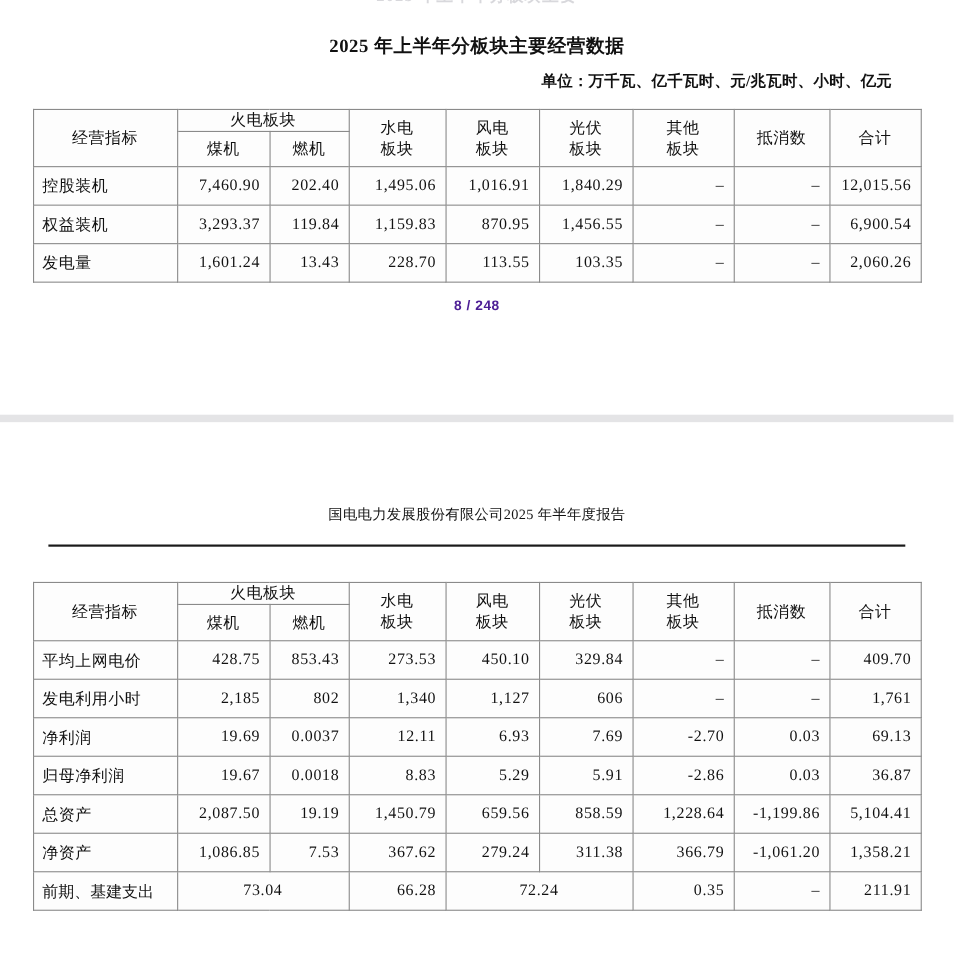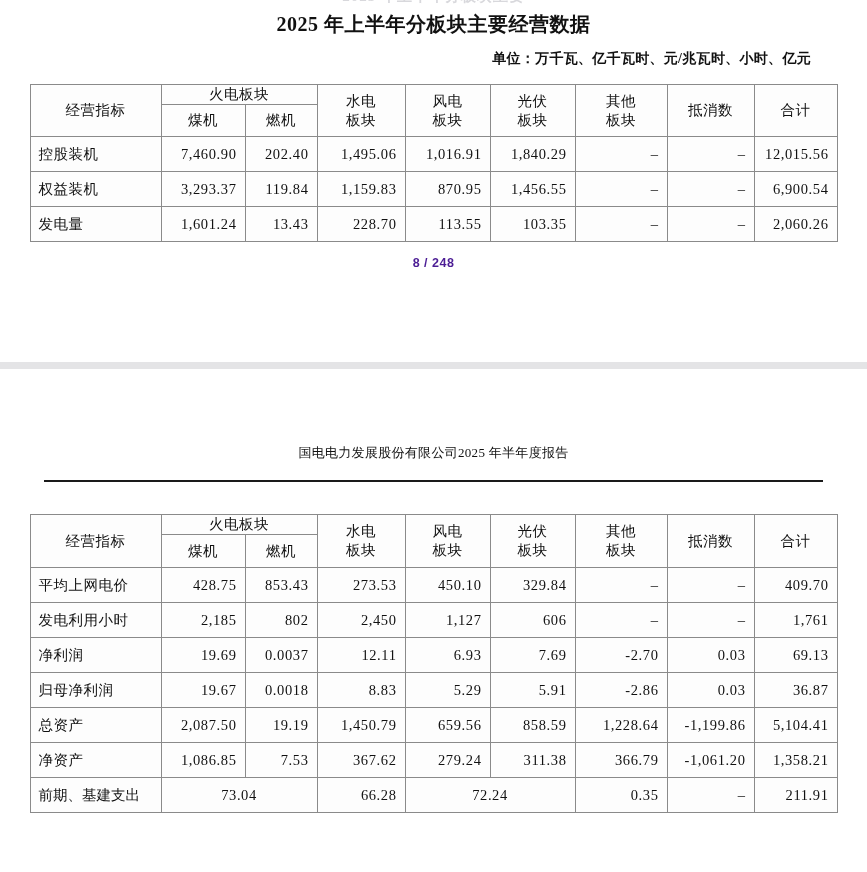--- a/index.html
+++ b/index.html
@@ -37,23 +37,23 @@
     text-align: center;
     font-size: 15px;
     font-weight: bold;
     color: #d8d8dc;
     letter-spacing: 1px;
     white-space: nowrap;
   }
 
   .doc-title {
     text-align: center;
-    font-size: 20px;
+    font-size: 17px;
     font-weight: bold;
-    margin: 3px 0 0 0;
+    margin: 22px 0 0 0;
     letter-spacing: .5px;
     font-family: "Liberation Serif", "DejaVu Serif", serif;
   }
 
   .unit-line {
     text-align: right;
     font-size: 14px;
     font-weight: bold;
     margin: 12px 56px 16px 0;
     letter-spacing: .3px;
@@ -287,21 +287,21 @@
         <td class="num">450.10</td>
         <td class="num">329.84</td>
         <td class="num">–</td>
         <td class="num">–</td>
         <td class="num">409.70</td>
       </tr>
       <tr>
         <td class="rowhead" style="height:34px;">发电利用小时</td>
         <td class="num">2,185</td>
         <td class="num">802</td>
-        <td class="num">2,450</td>
+        <td class="num">1,340</td>
         <td class="num">1,127</td>
         <td class="num">606</td>
         <td class="num">–</td>
         <td class="num">–</td>
         <td class="num">1,761</td>
       </tr>
       <tr>
         <td class="rowhead" style="height:34px;">净利润</td>
         <td class="num">19.69</td>
         <td class="num">0.0037</td>

